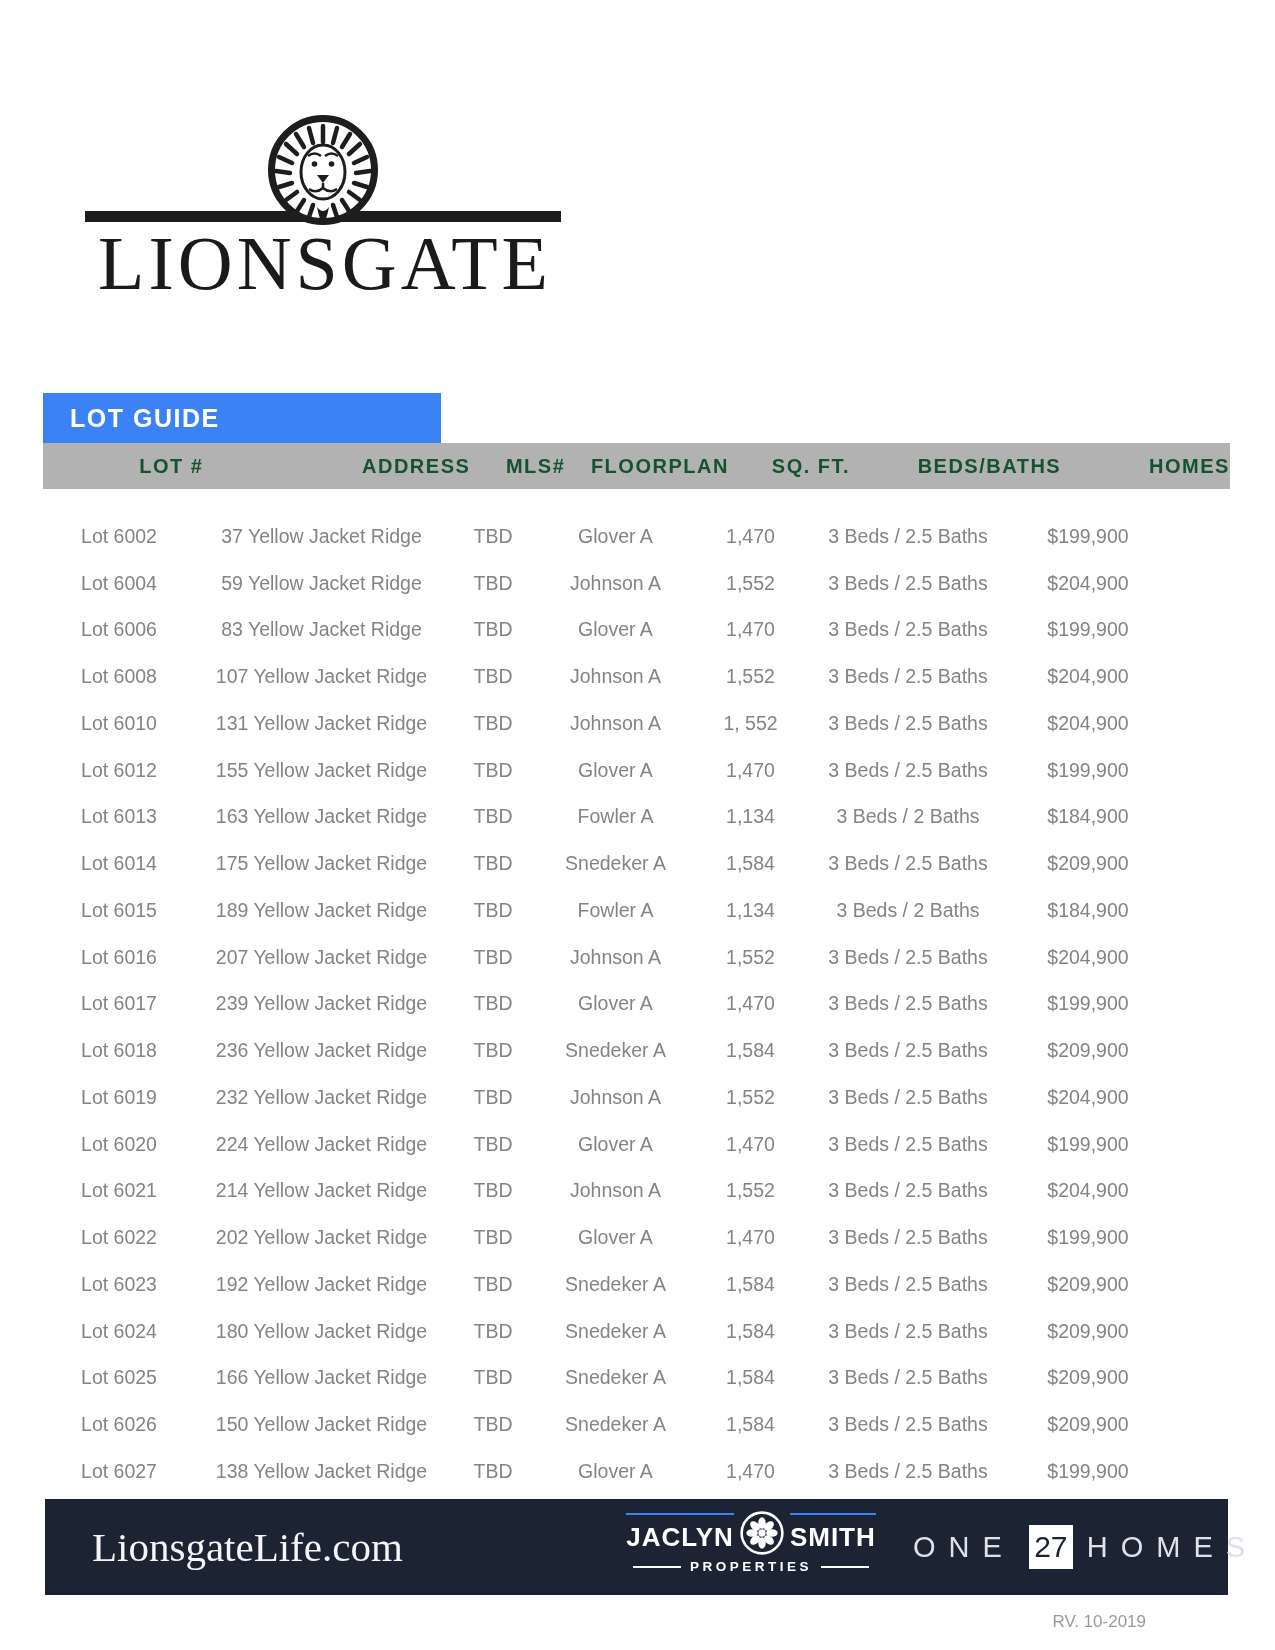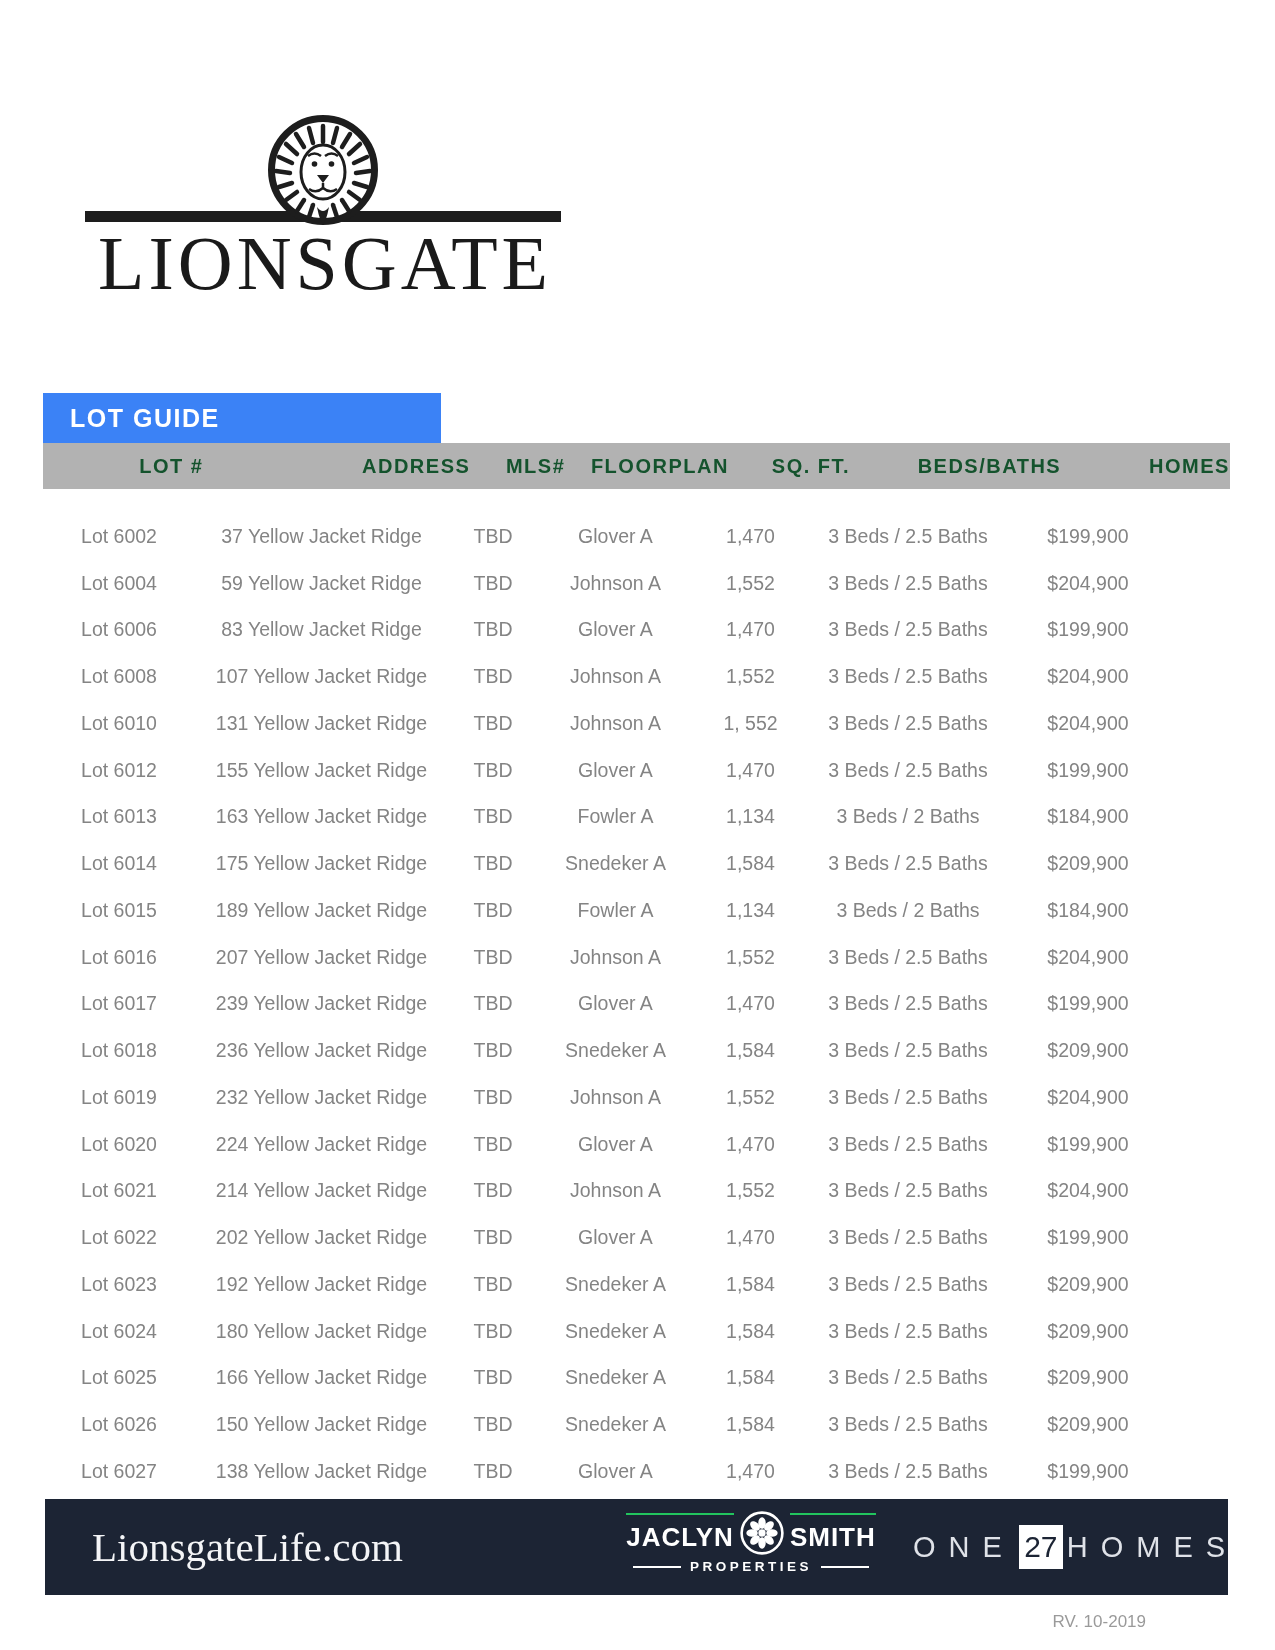--- a/index.html
+++ b/index.html
@@ -28,28 +28,28 @@
         height:46.75px;align-items:center;}
   .trow .c{color:#848484;font-size:19.5px;text-align:center;white-space:nowrap;}
 
   
   .footer{position:absolute;left:45px;top:1499px;width:1183px;height:96px;background:#1c2434;}
   .site{position:absolute;left:47px;top:50%;transform:translateY(-50%);
         font-family:"Liberation Serif",serif;font-size:41px;color:#f4f5f7;white-space:nowrap;}
 
   .jslogo{position:absolute;left:596px;top:11px;width:220px;display:flex;flex-direction:column;align-items:center;}
   .js-top{display:flex;align-items:center;}
-  .js-word{border-top:2px solid #22c55e;padding-top:7px;color:#ffffff;font-size:26px;
+  .js-word{border-top:2px solid #3b82f6;padding-top:7px;color:#ffffff;font-size:26px;
            font-weight:600;letter-spacing:1px;white-space:nowrap;}
   .flower-svg{width:46px;height:46px;margin:0 5px;flex:0 0 auto;}
   .js-bottom{display:flex;align-items:center;gap:9px;margin-top:3px;}
   .js-line{width:48px;height:2px;background:#ffffff;}
   .js-sub{color:#ffffff;font-size:13.5px;font-weight:600;letter-spacing:3.5px;white-space:nowrap;}
 
-  .one27{position:absolute;left:868px;top:0;height:96px;display:flex;align-items:center;gap:4px;
+  .one27{position:absolute;left:868px;top:0;height:96px;display:flex;align-items:center;gap:14px;
          color:#dfe2e8;font-size:29px;font-weight:400;}
   .one27 .sp{letter-spacing:13px;white-space:nowrap;}
   .num-box{background:#ffffff;color:#1c2434;width:44px;height:44px;display:flex;
            align-items:center;justify-content:center;font-size:30px;letter-spacing:0;}
 
   .rev{position:absolute;right:129px;top:1612px;font-size:17px;color:#9a9a9a;white-space:nowrap;}
 </style>
 </head>
 <body>
 

